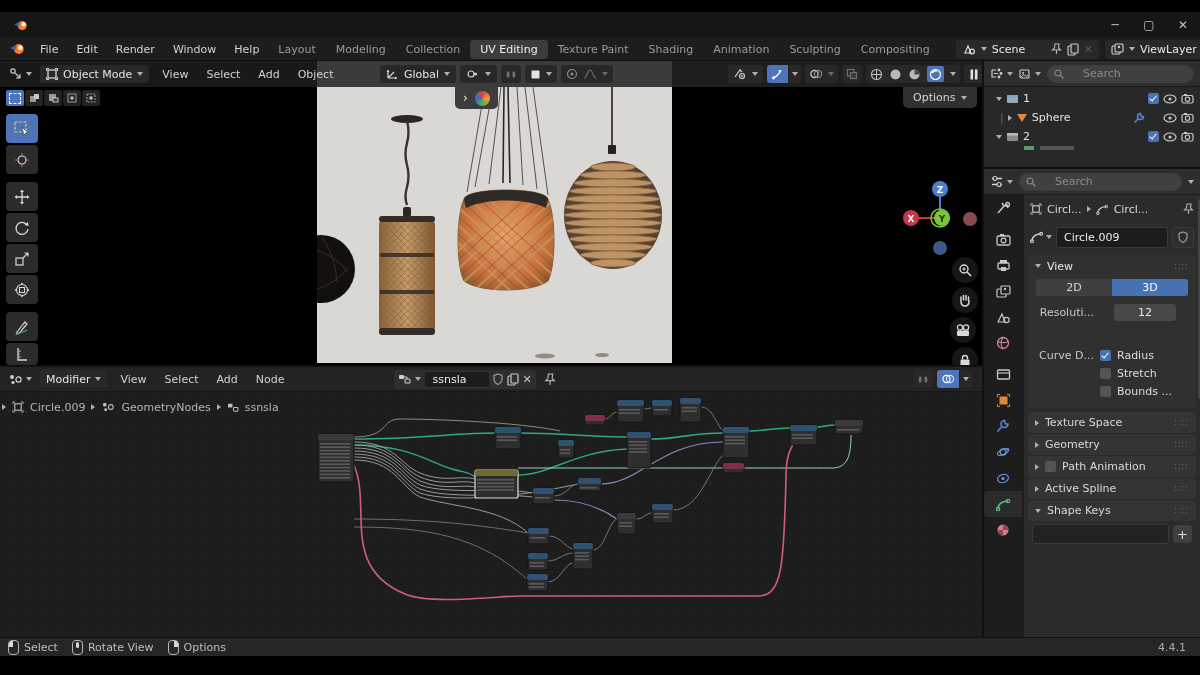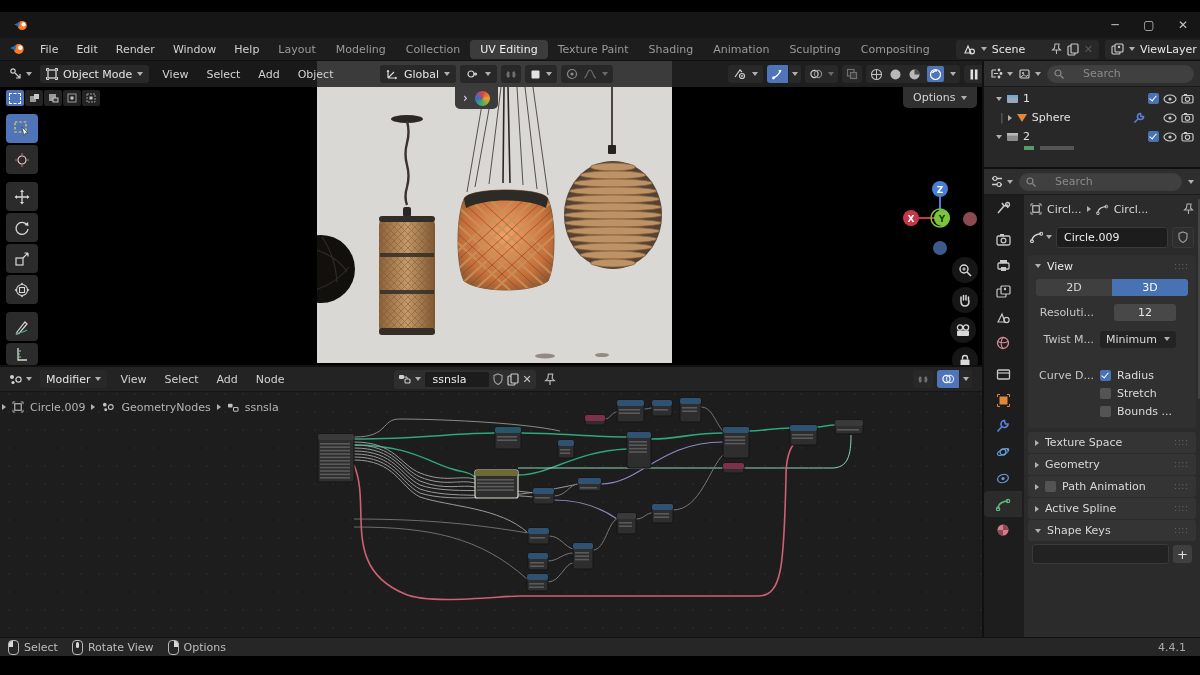--- a/index.html
+++ b/index.html
@@ -731,29 +731,20 @@
         <div class="row" style="margin:2px 8px 6px 8px">
           <span style="flex:1;height:17px;background:#3f3f3f;border-radius:3px 0 0 3px;display:flex;align-items:center;justify-content:center;color:#d8d8d8">2D</span>
           <span style="flex:1;height:17px;background:#4772b3;border-radius:0 3px 3px 0;display:flex;align-items:center;justify-content:center;color:#fff">3D</span>
         </div>
         <div class="row" style="height:20px;padding:0 8px;position:relative">
           <span class="plabel" style="width:58px">Resoluti...</span>
           <span class="field" style="flex:1;margin-left:20px">12</span>
           <span style="width:12px"></span>
         </div>
         <div style="height:7px"></div>
-        <div class="row" style="height:20px;padding:0 8px;position:relative">
-          <span class="plabel" style="width:58px">Twist M...</span>
-          <span class="dropfield" style="flex:1;margin-left:6px">
-              <span>Minimum</span>
-              <span style="flex:1"></span>
-              <span class="chev"></span>
-            </span>
-          <span style="width:12px"></span>
-        </div>
         <div style="height:8px"></div>
         <div style="height:9px"></div>
         <div class="row" style="height:18px;padding:0 8px;position:relative">
           <span class="plabel" style="width:58px">Curve D...</span>
           <span class="checkbox on" style="margin-left:6px"></span>
           <span style="margin-left:6px;color:#dcdcdc">Radius</span>
 
         </div>
         <div class="row" style="height:18px;padding:0 8px;position:relative">
           <span style="width:58px"></span>

